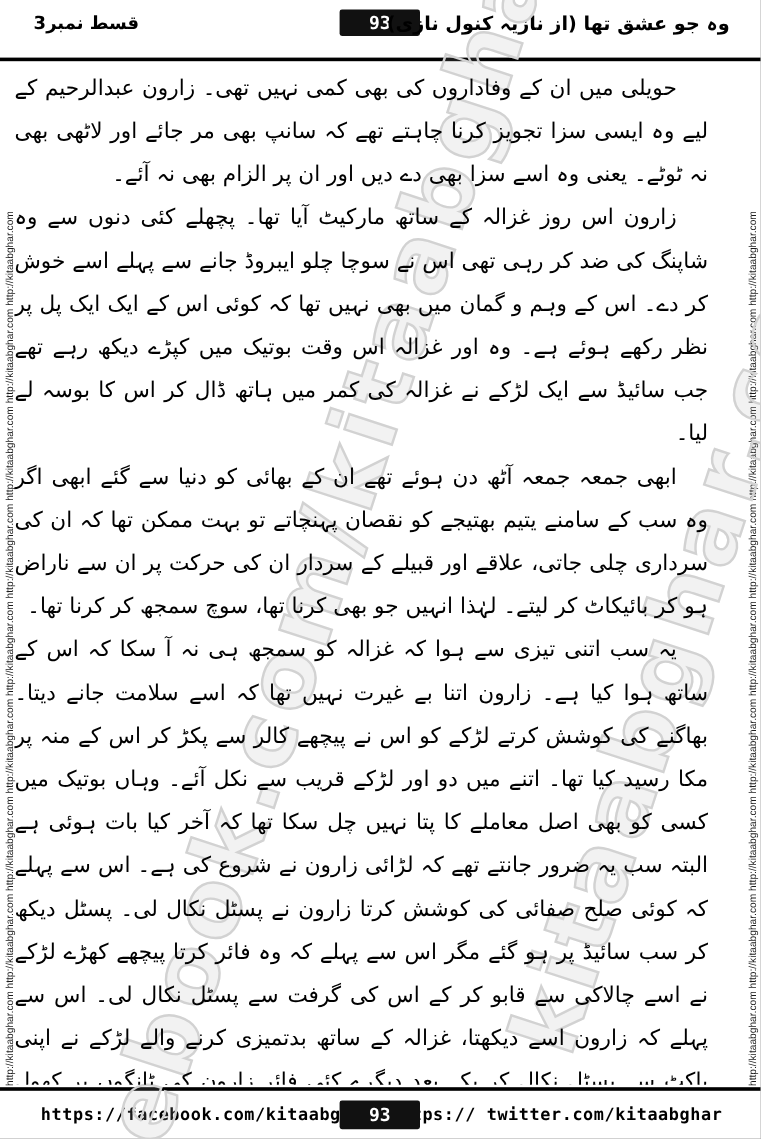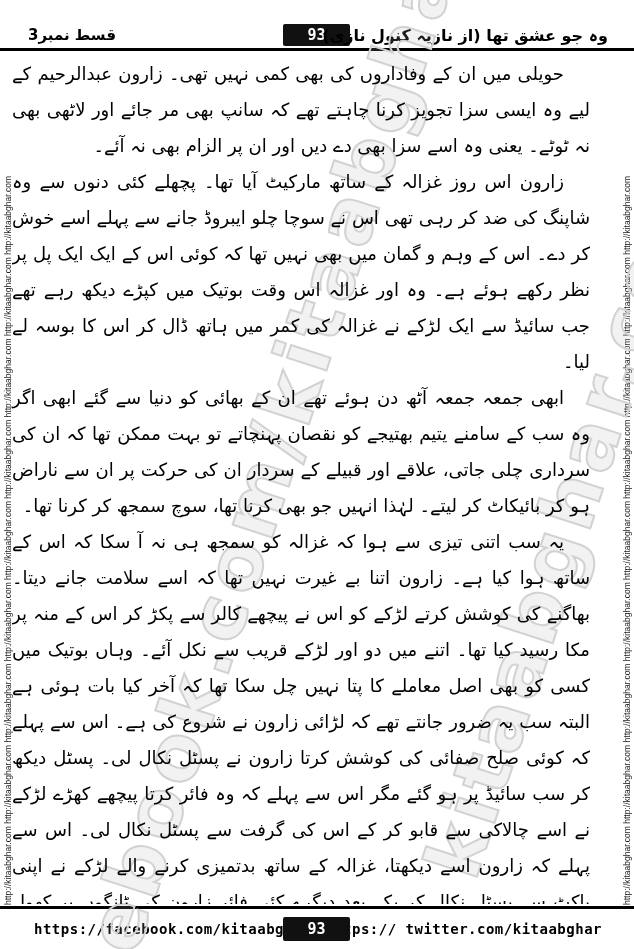--- a/index.html
+++ b/index.html
@@ -8,21 +8,21 @@
     width: 634px;
     height: 949px;
     margin: 0 auto;
     background: #ffffff;
     overflow: hidden;
     font-family: "DejaVu Sans", sans-serif;
     color: #000;
   }
 
   
-  .header { position: absolute; top: 16px; left: 0; right: 0; height: 48px; text-align: center; }
+  .header { position: absolute; top: 0; left: 0; right: 0; height: 48px; text-align: center; }
   .episode {
     position: absolute; left: 28px; top: 10px;
     direction: rtl; font-size: 15px; font-weight: bold;
   }
   .title {
     position: absolute; right: 26px; top: 10px;
     direction: rtl; font-size: 16px; font-weight: bold;
     letter-spacing: -0.3px;
   }
   .page-badge {

